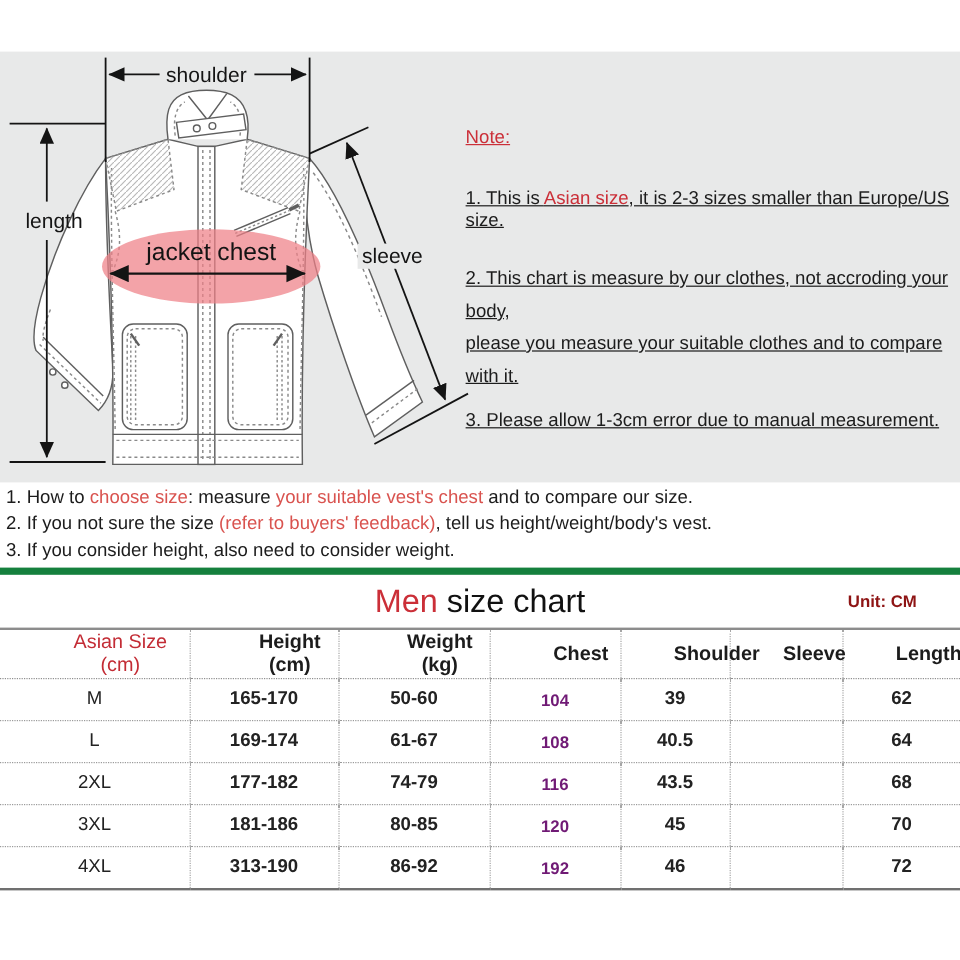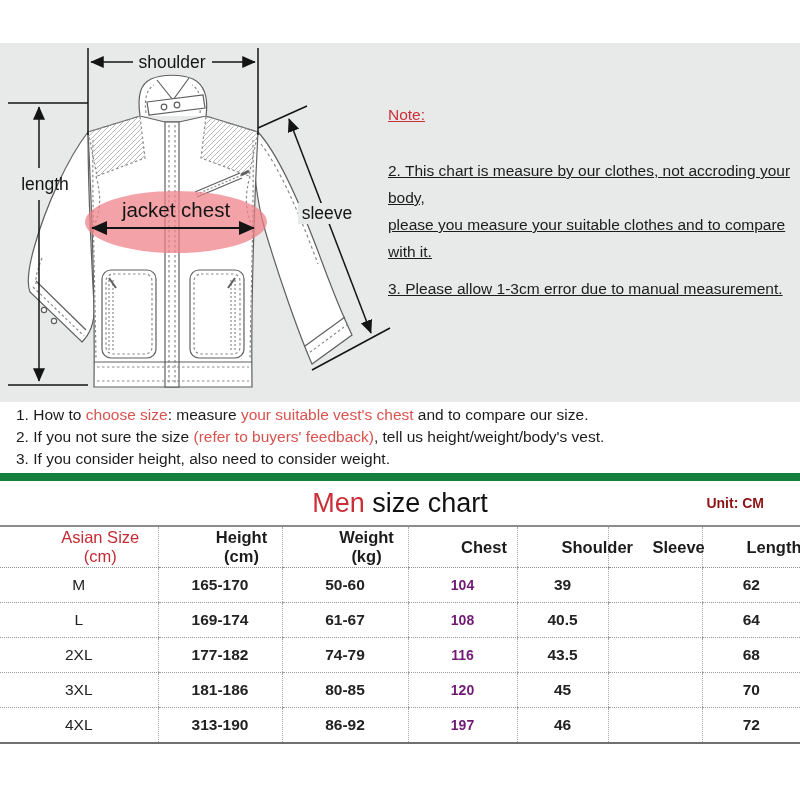--- a/index.html
+++ b/index.html
@@ -12,25 +12,25 @@
   
   .notes{position:absolute;left:388px;top:106px;width:408px;font-size:15.5px;line-height:18px;}
   .notes p{margin:0;text-decoration:underline;}
   .note-heading{color:#cb2f38;margin-bottom:33px !important;}
   .note-1{margin-bottom:26px !important;}
   .note-2{line-height:27px !important;margin-bottom:15px !important;}
   .red{color:#cb2f38;}
   .tip-red{color:#d9534f;}
 
   
-  .tips{position:absolute;left:16px;top:404px;width:600px;font-size:15.5px;line-height:22px;}
+  .tips{position:absolute;left:5px;top:404px;width:600px;font-size:15.5px;line-height:22px;}
   .tips p{margin:0;}
 
   
-  .size-table{position:absolute;left:0;top:473px;width:800px;background:#fff;border-top:8px solid #15803d;}
+  .size-table{position:absolute;left:0;top:473px;width:800px;background:#fff;border-top:6px solid #15803d;}
   .title-row{position:relative;height:44px;line-height:44px;text-align:center;
              border-bottom:2px solid #8c8c8c;font-size:27px;color:#111;}
   .title-row .unit{position:absolute;right:36px;top:0;font-size:14px;font-weight:bold;color:#8e1414;}
   .size-table table{width:800px;border-collapse:collapse;table-layout:fixed;}
   .size-table th{height:33px;font-weight:normal;font-size:16.5px;color:#1c1c1c;
                  border-bottom:1px dotted #8f8f8f;padding-left:44px;}
   .size-table th.red{color:#c32c35;}
   .size-table td{height:32px;text-align:center;font-size:15.5px;color:#222;
                  border-bottom:1px dotted #9a9a9a;}
   .size-table th+th,.size-table td+td{border-left:1px dotted #a6a6a6;font-weight:bold;}
@@ -129,20 +129,21 @@
       <line x1="258" y1="88" x2="307" y2="66"></line>
       <line x1="312" y1="330" x2="390" y2="288"></line>
       <line x1="289" y1="79" x2="371" y2="293" marker-start="url(#ah)" marker-end="url(#ah)"></line>
     </g>
     <rect x="298" y="163" width="58" height="21" fill="#e8e9e9"></rect>
     <text x="327" y="179" text-anchor="middle" font-size="17.5">sleeve</text>
   </svg>
 
   <div class="notes">
     <p class="note-heading">Note:</p>
+    <p class="note-1"><span>1. This is </span><span class="red">Asian size</span><span>, it is 2-3 sizes smaller than Europe/US size.</span></p>
     <p class="note-2"><span>2. This chart is measure by our clothes, not accroding your body,</span><br><span>please you measure your suitable clothes and to compare with it.</span></p>
     <p class="note-3">3. Please allow 1-3cm error due to manual measurement.</p>
   </div>
 
   <div class="tips">
     <p><span>1. How to </span><span class="tip-red">choose size</span><span>: measure </span><span class="tip-red">your suitable vest's chest</span><span> and to compare our size.</span></p>
     <p><span>2. If you not sure the size </span><span class="tip-red">(refer to buyers' feedback)</span><span>, tell us height/weight/body's vest.</span></p>
     <p>3. If you consider height, also need to consider weight.</p>
   </div>
 
@@ -206,21 +207,21 @@
             <td>80-85</td>
             <td class="chest">120</td>
             <td>45</td>
             <td></td>
             <td>70</td>
           </tr>
           <tr>
             <td>4XL</td>
             <td>313-190</td>
             <td>86-92</td>
-            <td class="chest">197</td>
+            <td class="chest">192</td>
             <td>46</td>
             <td></td>
             <td>72</td>
           </tr>
         </tbody>
     </table>
   </div>
 
 </div>
 

